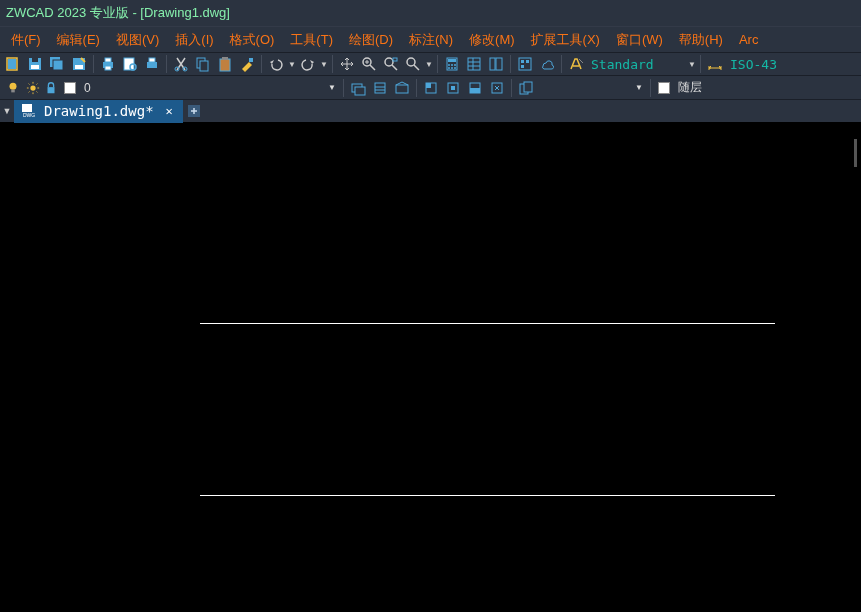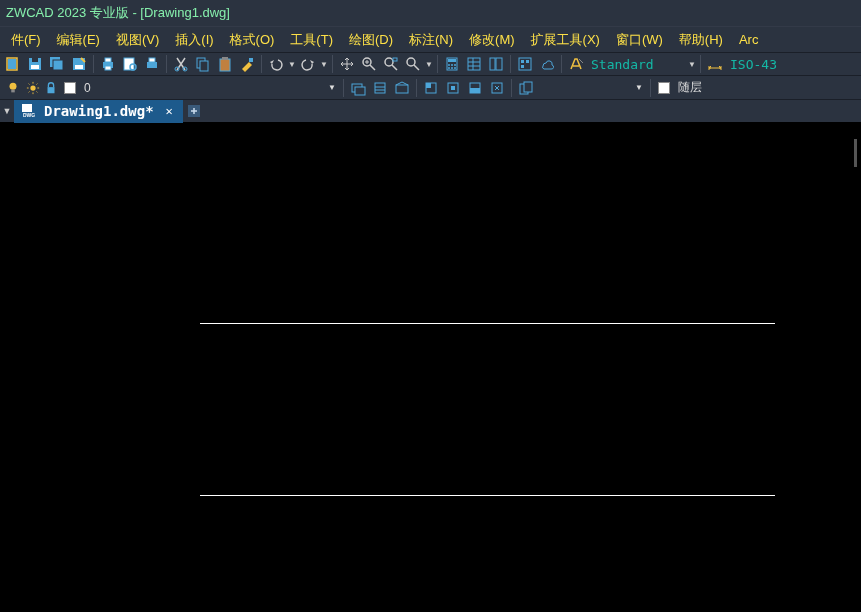--- a/index.html
+++ b/index.html
@@ -19,21 +19,21 @@
     padding-left: 6px;
     font-size: 13px;
   }
   .menu-bar {
     height: 26px;
     background: #2b3340;
     display: flex; align-items: center;
     padding: 0 4px;
     gap: 2px;
     font-size: 13px;
-    color: #fde047;
+    color: #f97316;
     border-top: 1px solid #333a48;
   }
   .menu-item {
     padding: 2px 7px;
     cursor: pointer;
     white-space: nowrap;
   }
   .toolbar-row {
     height: 24px;
     background: #2b3340;
@@ -104,21 +104,20 @@
   .tab {
     height: 23px;
     background: #1d5a8c;
     color: #fff;
     display: flex; align-items: center;
     padding: 0 6px;
     gap: 8px;
     font-family: "SimSun", monospace;
     font-size: 14px;
     cursor: pointer;
-    font-weight: bold;
   }
   .tab-icon {
     width: 16px; height: 16px;
     display: flex; align-items: center; justify-content: center;
   }
   .tab-close {
     color: #fff;
     cursor: pointer;
     font-size: 12px;
     padding: 0 4px;

